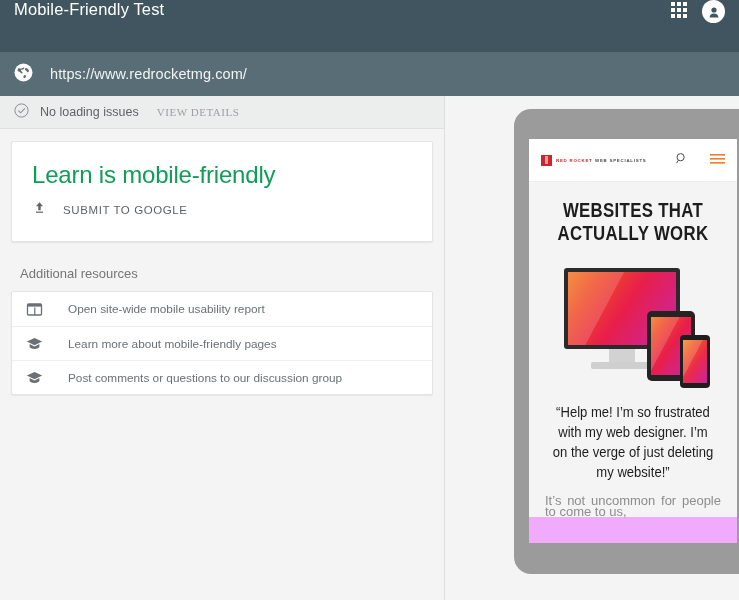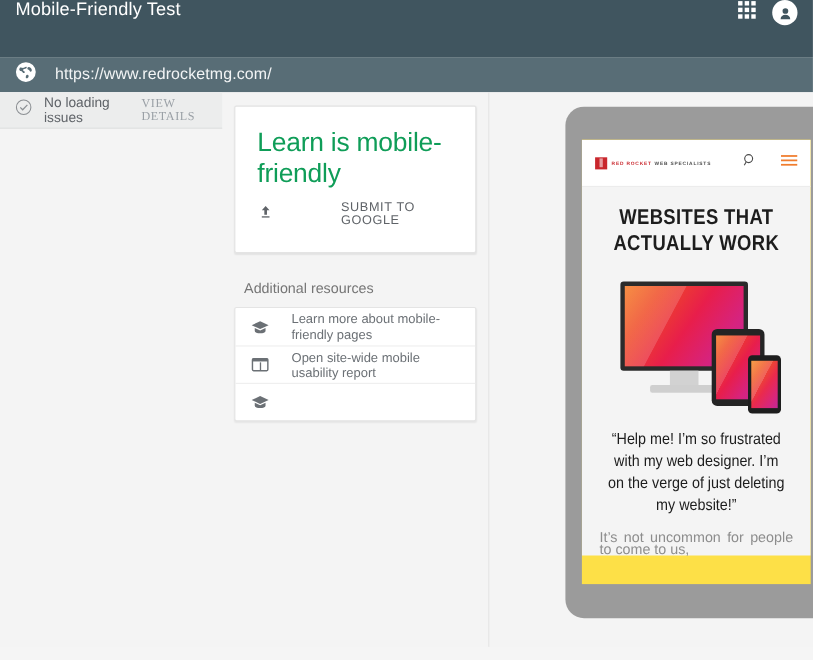--- a/index.html
+++ b/index.html
@@ -29,21 +29,21 @@
   .appbar-actions { display: flex; align-items: center; gap: 14px; }
   .grid-icon { display: block; }
   .avatar-btn {
     width: 23px; height: 23px; border-radius: 50%;
     background: #ffffff;
     display: flex; align-items: center; justify-content: center;
   }
 
   
   .urlbar {
-    height: 32px;
+    height: 44px;
     background: #586d76;
     display: flex;
     align-items: center;
     padding: 0 14px;
   }
   .globe-icon { margin-right: 17px; display: block; }
   .url-text {
     color: #f2f4f5;
     font-size: 14.5px;
     letter-spacing: .1px;
@@ -55,21 +55,21 @@
     height: 504px;
     background: #f4f4f4;
   }
 
   
   .left-pane {
     width: 445px;
     border-right: 1px solid #e0e0e0;
     background: #f4f4f4;
     display: flex;
-    flex-direction: row;
+    flex-direction: column;
   }
 
   .status-strip {
     height: 33px;
     background: #eceded;
     border-bottom: 1px solid #dfe0e0;
     display: flex;
     align-items: center;
     padding: 0 14px;
   }
@@ -110,21 +110,20 @@
   }
   .verdict-sub {
     font-size: 12.5px;
     color: #4a4a4a;
     margin-bottom: 27px;
   }
   .submit-row {
     display: flex;
     align-items: center;
     cursor: pointer;
-    gap: 45px;
   }
   .upload-icon { margin-right: 16px; display: block; }
   .submit-label {
     font-size: 11.5px;
     color: #5f6368;
     letter-spacing: .6px;
   }
 
   .section-title {
     font-size: 13px;
@@ -164,21 +163,21 @@
     top: 13px;
     width: 249px;
     height: 465px;
     background: #9b9b9b;
     border-radius: 17px;
   }
   .device-screen {
     position: absolute;
     left: 15px; top: 30px;
     width: 208px; height: 404px;
-    background: #fde047;
+    background: #f0abfc;
     overflow: hidden;
   }
 
   .site-nav {
     height: 43px;
     background: #ffffff;
     display: flex;
     align-items: center;
     padding: 0 12px;
     border-bottom: 1px solid #ececec;
@@ -384,45 +383,46 @@
         </div>
       </div>
 
       <div class="section-title">Additional resources</div>
 
       <div class="res-card">
 
         <div class="res-item">
           <span class="res-icon">
             <svg width="17" height="17" viewBox="0 0 17 17">
-              <path d="M8.5 3L.8 6.6l7.7 3.6 7.7-3.6z" fill="#6b7075"></path>
-              <path d="M3.6 9.1v2.7c0 1.2 2.2 2.2 4.9 2.2s4.9-1 4.9-2.2V9.1L8.5 11.5z" fill="#6b7075"></path>
-            </svg>
-          </span>
-          <span class="res-label">Learn more about mobile-friendly pages</span>
-        </div>
-
-        <div class="res-item">
-          <span class="res-icon">
-            <svg width="17" height="17" viewBox="0 0 17 17">
               <rect x="1.5" y="3" width="14" height="11" rx="1" fill="none" stroke="#6b7075" stroke-width="1.3"></rect>
               <rect x="1.5" y="3" width="14" height="2.6" fill="#6b7075"></rect>
               <rect x="8.2" y="6.4" width="1.2" height="7.6" fill="#6b7075"></rect>
             </svg>
           </span>
           <span class="res-label">Open site-wide mobile usability report</span>
         </div>
 
         <div class="res-item">
           <span class="res-icon">
             <svg width="17" height="17" viewBox="0 0 17 17">
               <path d="M8.5 3L.8 6.6l7.7 3.6 7.7-3.6z" fill="#6b7075"></path>
               <path d="M3.6 9.1v2.7c0 1.2 2.2 2.2 4.9 2.2s4.9-1 4.9-2.2V9.1L8.5 11.5z" fill="#6b7075"></path>
             </svg>
           </span>
+          <span class="res-label">Learn more about mobile-friendly pages</span>
+        </div>
+
+        <div class="res-item">
+          <span class="res-icon">
+            <svg width="17" height="17" viewBox="0 0 17 17">
+              <path d="M8.5 3L.8 6.6l7.7 3.6 7.7-3.6z" fill="#6b7075"></path>
+              <path d="M3.6 9.1v2.7c0 1.2 2.2 2.2 4.9 2.2s4.9-1 4.9-2.2V9.1L8.5 11.5z" fill="#6b7075"></path>
+            </svg>
+          </span>
+          <span class="res-label">Post comments or questions to our discussion group</span>
         </div>
 
       </div>
     </div>
   </div>
 
   <div class="right-pane">
     <div class="device">
       <div class="device-screen">
 

